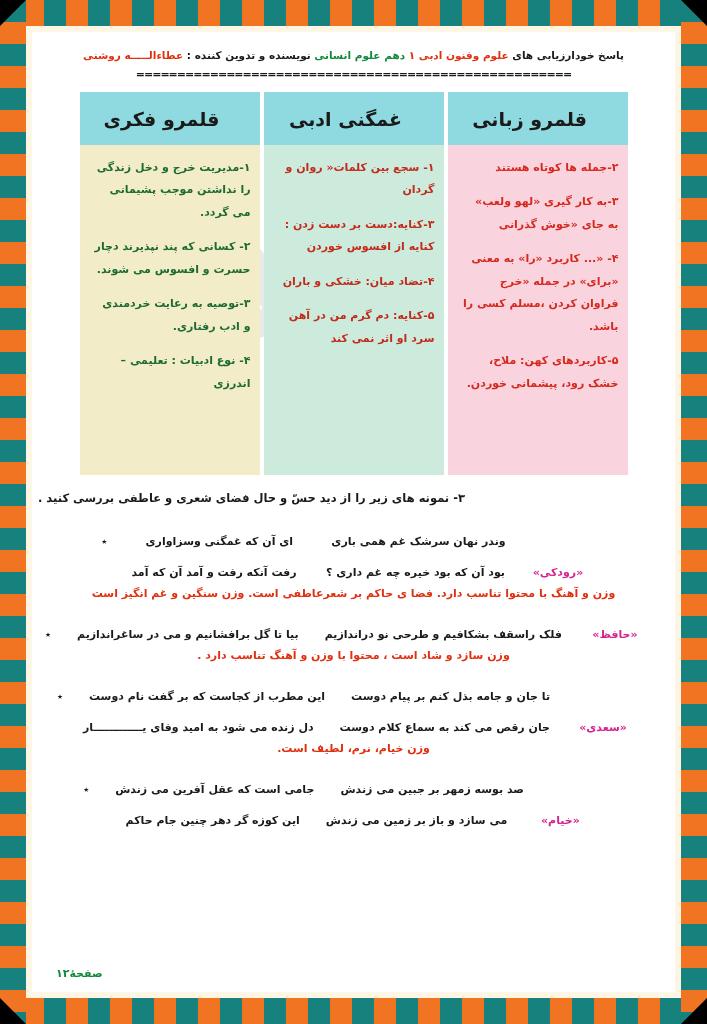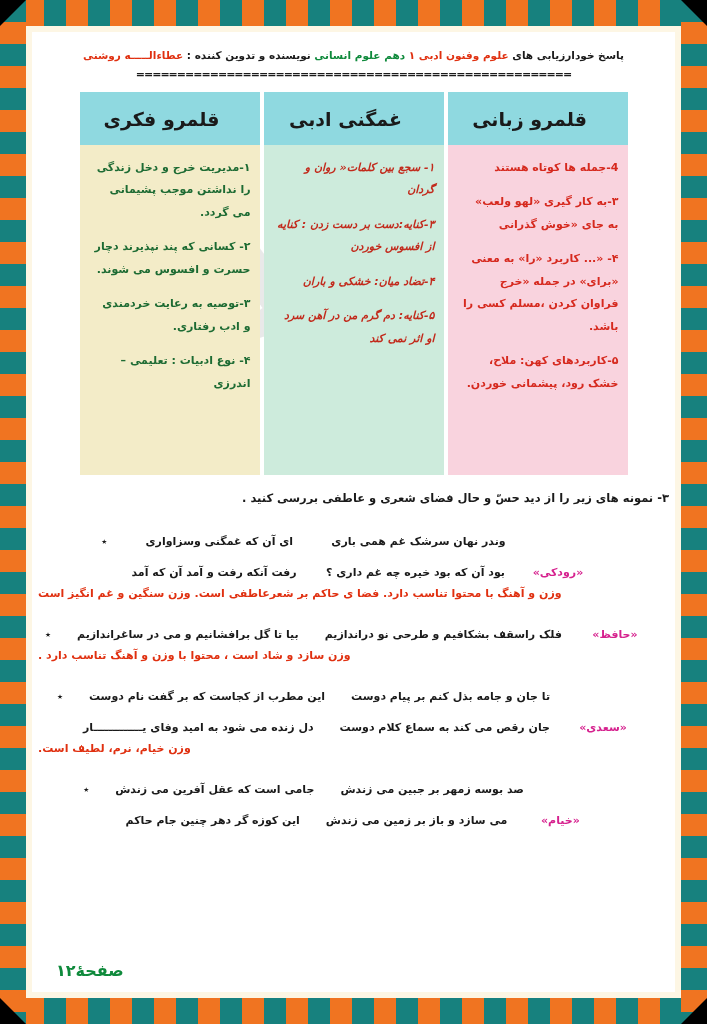--- a/index.html
+++ b/index.html
@@ -131,32 +131,32 @@
   .col-body{
     padding:12px 9px 12px 13px;
     font-size:11px;
     line-height:2.05;
     font-weight:bold;
     min-height:330px;
     box-sizing:border-box;
   }
   .col-body p{margin:0 0 12px 0;}
   .col-1 .col-body{background:#f9d3de;color:#d6291e;}
-  .col-2 .col-body{background:#cdebdc;color:#c22a1c;font-style:italic;}
+  .col-2 .col-body{background:#cdebdc;color:#c22a1c;}
   .col-3 .col-body{background:#f3ecc8;color:#1d6b33;}
 
   
   .body-text{
     direction:rtl;
     margin:16px 4px 0 4px;
     font-size:11px;
     color:#1a1a1a;
   }
   .q-line{
-    text-align:right;
+    text-align:left;
     font-weight:bold;
     margin:0 0 18px 0;
     font-size:11.5px;
   }
   .verse{
     display:flex;
     flex-direction:row;
     justify-content:center;
     align-items:baseline;
     gap:26px;
@@ -169,34 +169,34 @@
   .verse .marker{margin-left:-20px;}
   .verse .poet{
     color:#d6218e;
     min-width:54px;
     text-align:center;
   }
   .commentary{
     color:#e03010;
     font-weight:bold;
     font-size:11px;
-    text-align:left;
+    text-align:center;
     margin:8px 0 16px 0;
   }
   .stanza{margin-bottom:4px;}
 
   
   .page-num{
     position:absolute;
     right:auto;
     left:22px;
     bottom:10px;
     color:#0f8a3c;
     font-weight:bold;
-    font-size:16px;
+    font-size:11px;
     z-index:3;
   }
 </style>
 </head>
 <body>
 
 <div class="page">
 
   <div class="frame">
     <div class="frame-v left"></div>
@@ -227,21 +227,21 @@
         <span class="black">پاسخ خودارزیابی های </span><span class="red">علوم وفنون ادبی ۱ </span><span class="green">دهم علوم انسانی</span><span class="black">  نویسنده  و تدوین کننده : </span><span class="red">عطاءالـــــه روشنی</span>
       </div>
 
       <div class="rule-dashes">=====================================================</div>
 
       <div class="table">
 
         <div class="col col-1">
           <div class="col-head">قلمرو زبانی</div>
           <div class="col-body">
-            <p>4-جمله ها کوتاه هستند</p>
+            <p>۲-جمله ها کوتاه هستند</p>
             <p>۳-به کار گیری «لهو ولعب» به جای «خوش گذرانی</p>
             <p>۴- «... کاربرد «را» به معنی «برای» در جمله  «خرج فراوان کردن ،مسلم کسی را باشد.</p>
             <p>۵-کاربردهای کهن: ملاح، خشک رود، پیشمانی خوردن.</p>
           </div>
         </div>
 
         <div class="col col-2">
           <div class="col-head">غمگنی ادبی</div>
           <div class="col-body">
             <p>۱- سجع بین کلمات« روان و گردان</p>

